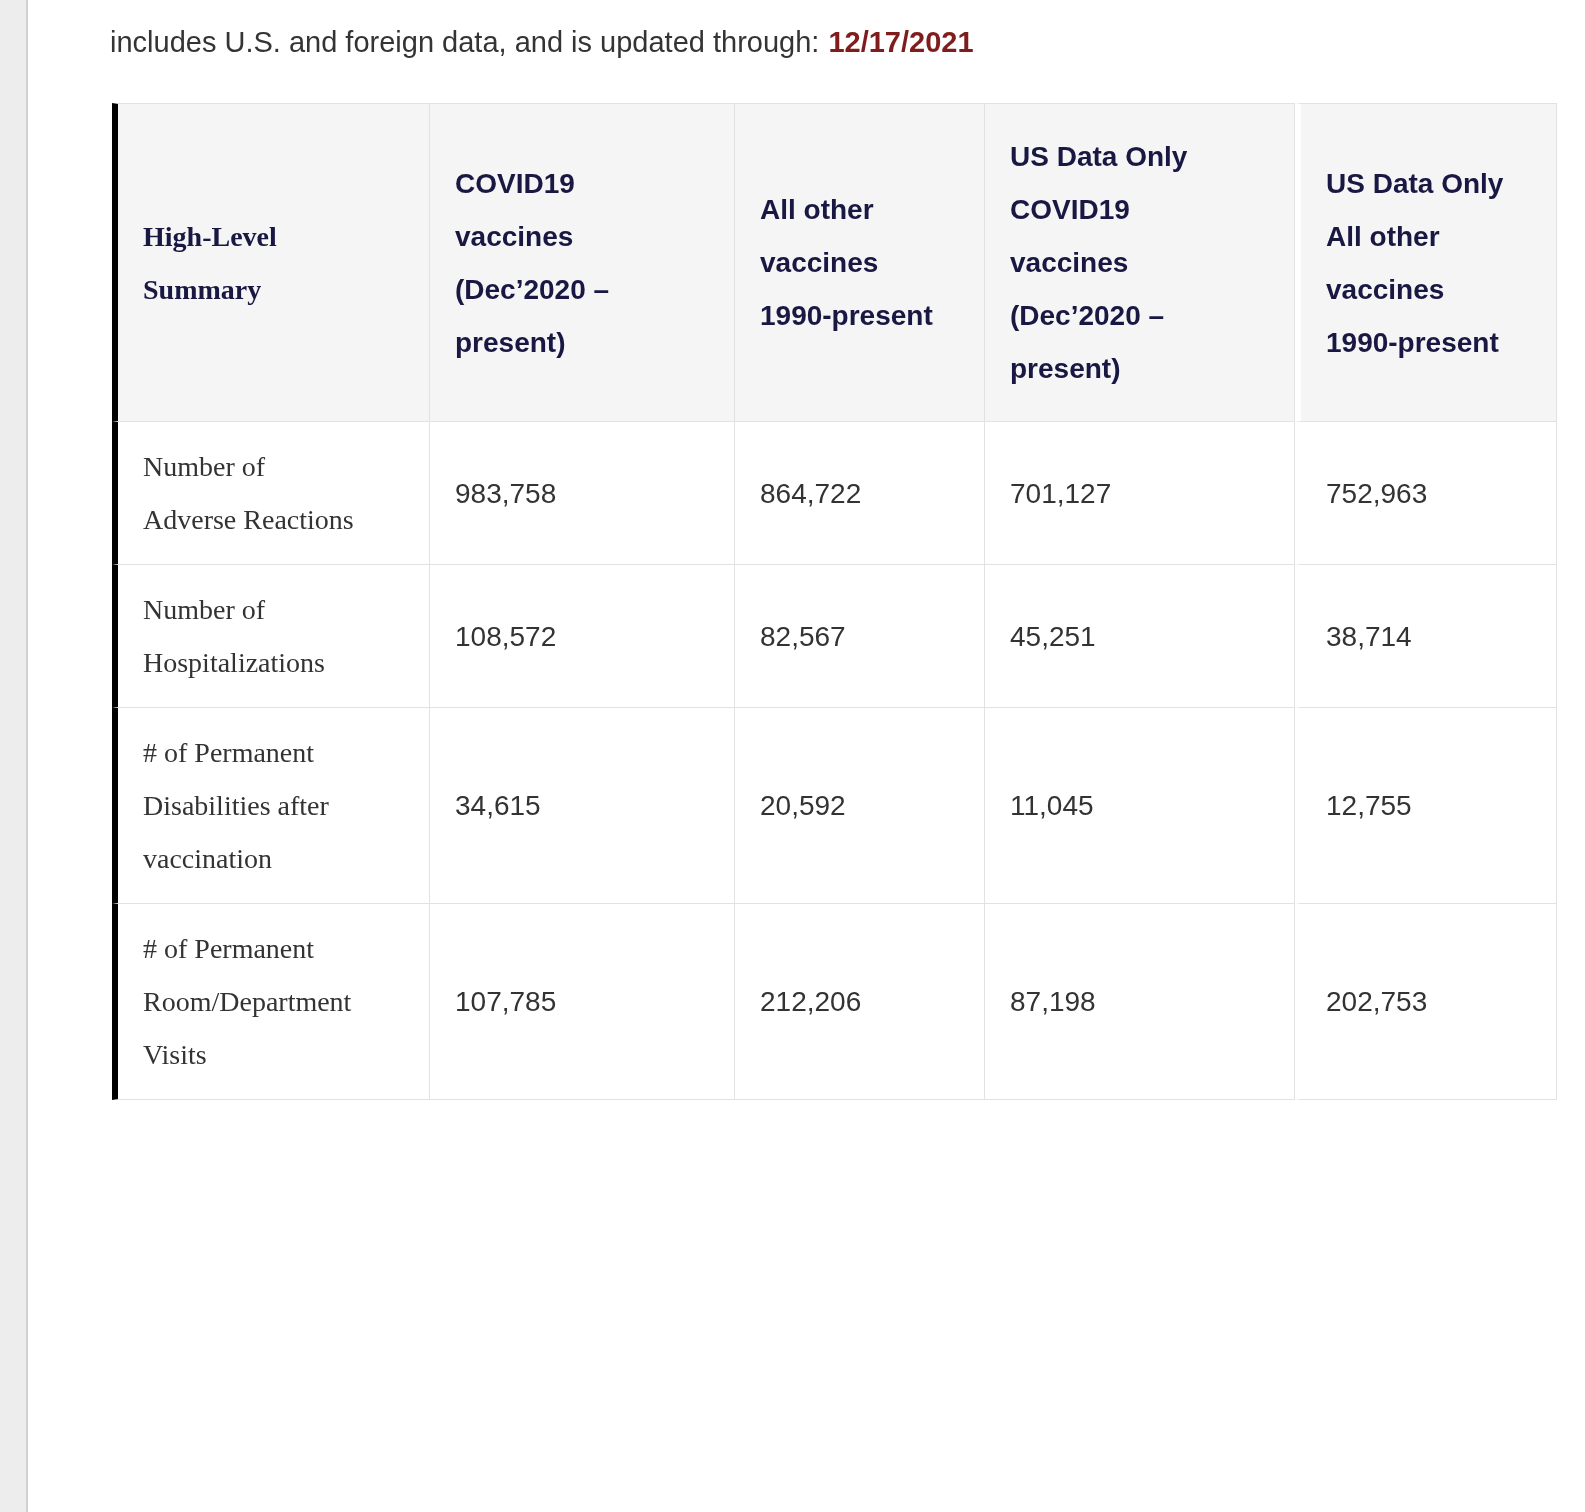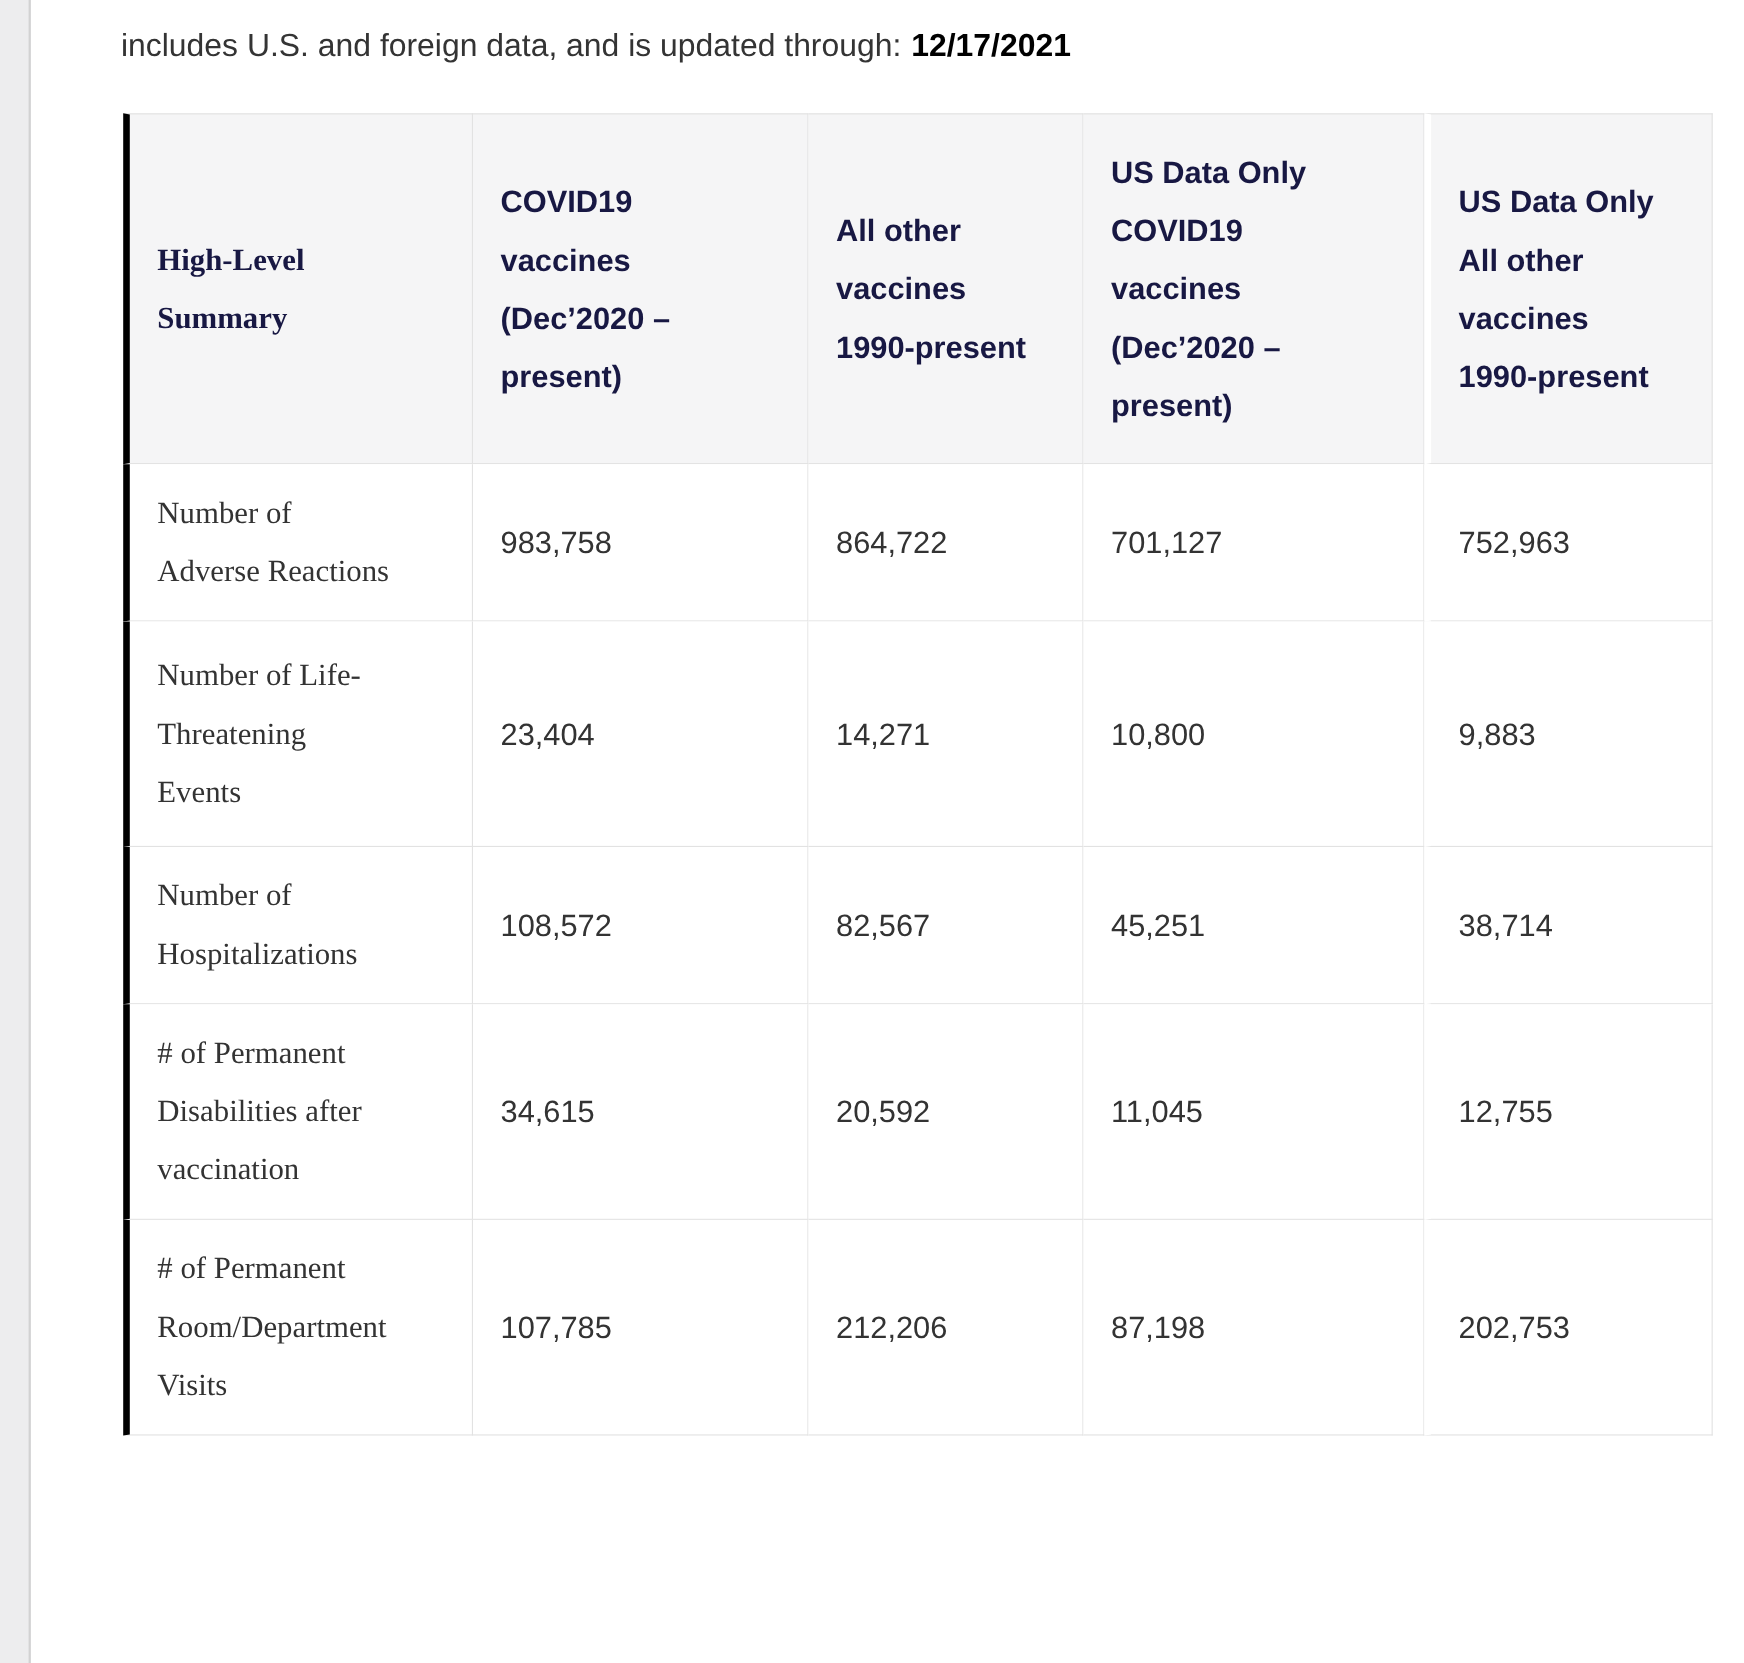--- a/index.html
+++ b/index.html
@@ -17,21 +17,21 @@
     border-right: 2px solid #d2d2d2;
   }
   .intro {
     position: absolute; left: 110px; top: 22px;
     font-size: 29px; line-height: 40px;
     color: #343434;
     white-space: nowrap;
   }
   .intro .date {
     font-weight: bold;
-    color: #000000;
+    color: #7f1d1d;
     margin-left: 9px;
     text-align: right;
   }
   table.summary {
     position: absolute; left: 112px; top: 103px;
     width: 1445px;
     border-collapse: separate; border-spacing: 0;
     table-layout: fixed;
   }
   th, td {
@@ -114,31 +114,20 @@
     <tr style="height:143px">
       <td class="col-first">
         <span class="line">Number of</span>
         <span class="line">Adverse Reactions</span>
       </td>
       <td><span>983,758</span></td>
       <td><span>864,722</span></td>
       <td><span>701,127</span></td>
       <td class="col-last"><span>752,963</span></td>
     </tr>
-    <tr style="height:205px">
-      <td class="col-first">
-        <span class="line">Number of Life-</span>
-        <span class="line">Threatening</span>
-        <span class="line">Events</span>
-      </td>
-      <td><span>23,404</span></td>
-      <td><span>14,271</span></td>
-      <td><span>10,800</span></td>
-      <td class="col-last"><span>9,883</span></td>
-    </tr>
     <tr style="height:131px">
       <td class="col-first">
         <span class="line">Number of</span>
         <span class="line">Hospitalizations</span>
       </td>
       <td><span>108,572</span></td>
       <td><span>82,567</span></td>
       <td><span>45,251</span></td>
       <td class="col-last"><span>38,714</span></td>
     </tr>

